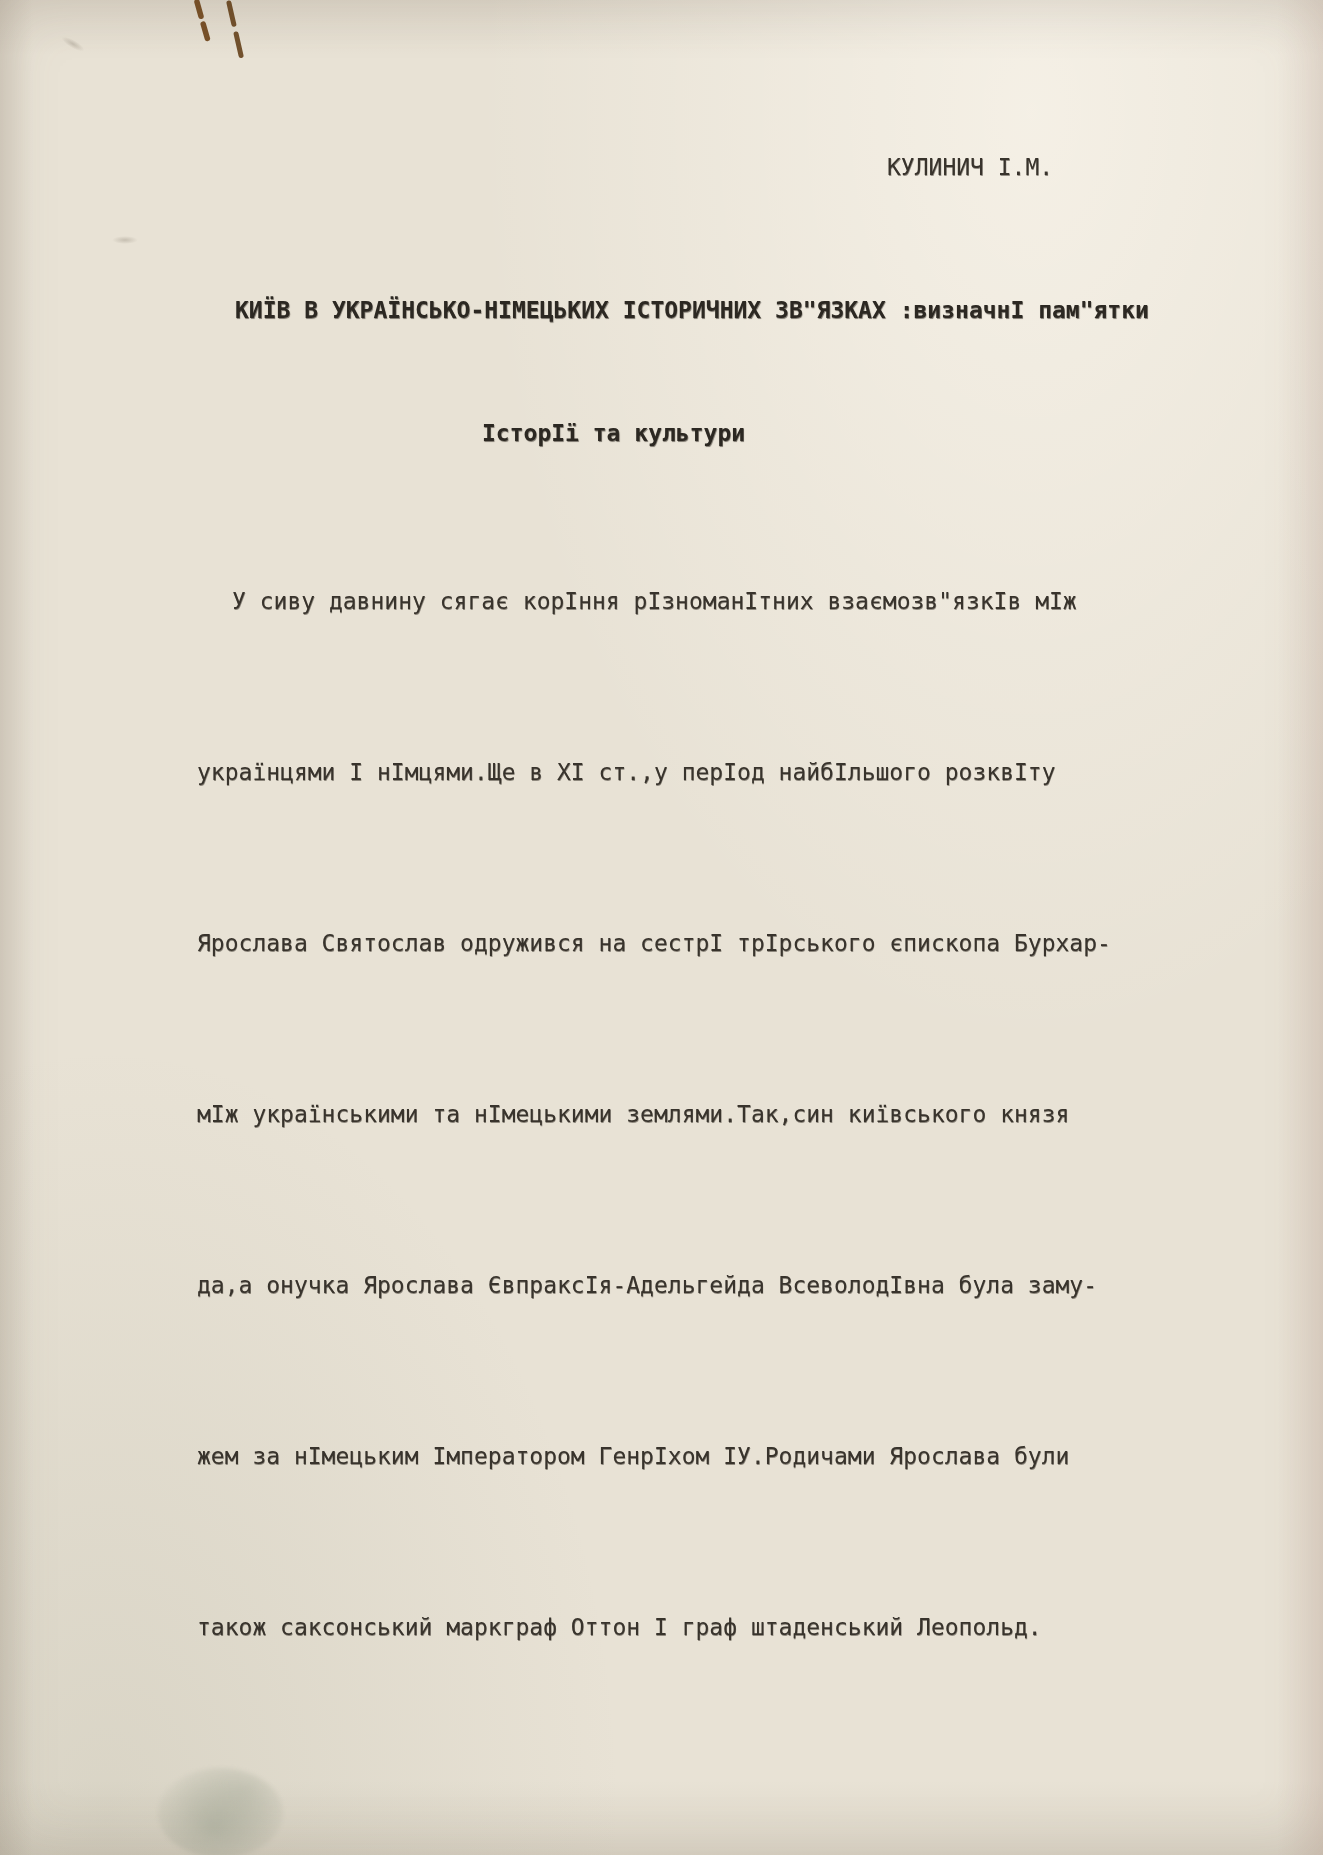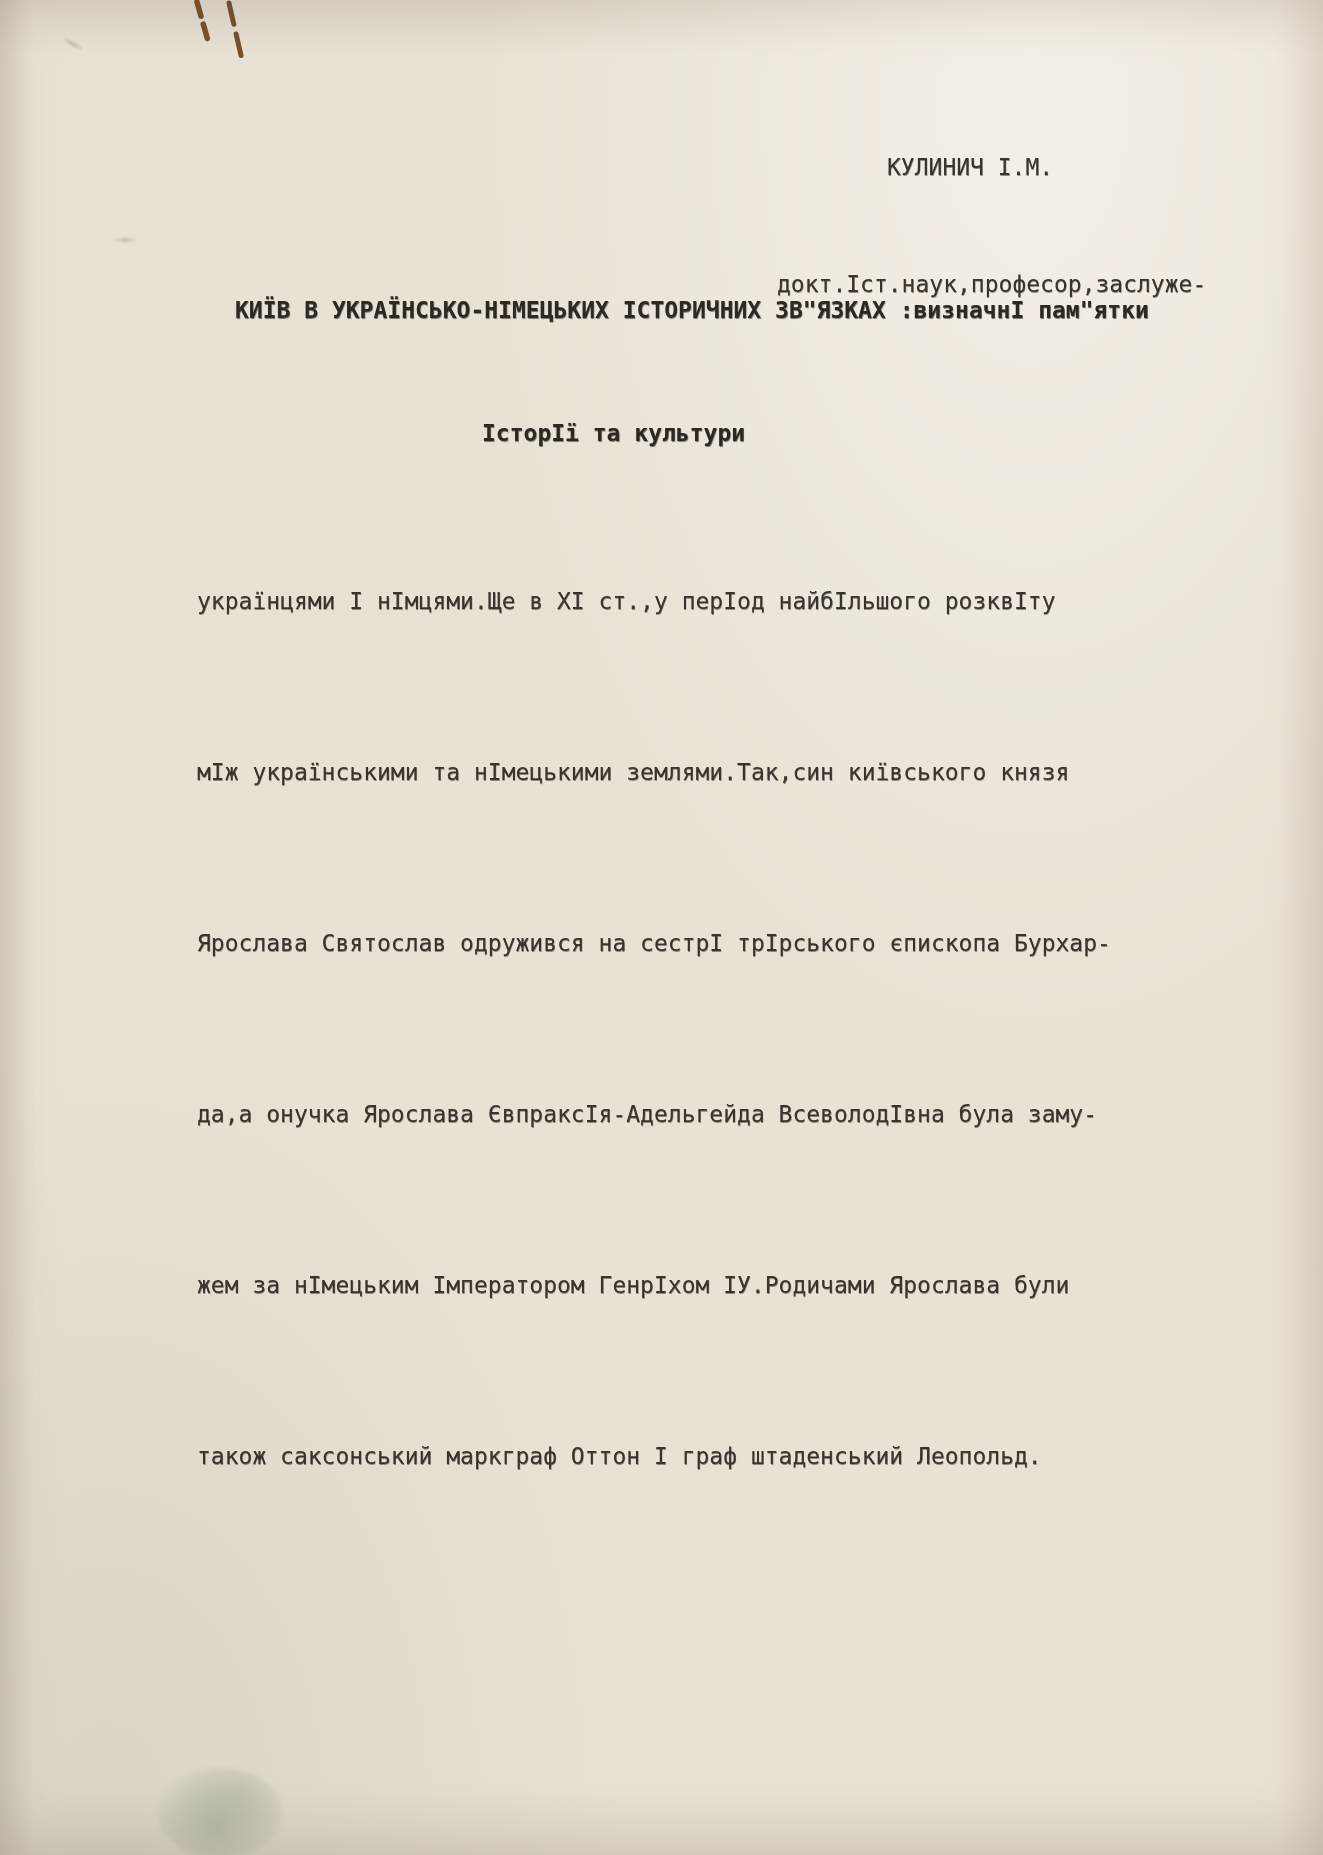--- a/index.html
+++ b/index.html
@@ -53,34 +53,34 @@
     <path d="M22,2 C25,13 29,27 34,44" stroke="#6a4016" stroke-width="5.5" fill="none" stroke-linecap="round" stroke-dasharray="15 8" opacity="0.9"></path>
     <path d="M54,3 C57,17 62,37 67,60" stroke="#5d370f" stroke-width="5" fill="none" stroke-linecap="round" stroke-dasharray="22 10" opacity="0.85"></path>
   </svg>
 
   <div class="smudge"></div>
   <div class="speck" style="left:112px; top:236px;"></div>
   <div class="speck" style="left:60px; top:40px; transform:rotate(30deg);"></div>
 
   <div class="header-block typed">
     <div class="header-name">КУЛИНИЧ І.М.</div>
-    <div>докт.Іст.наук,професор,заслуже-</div>
   </div>
 
   <div class="title-block typed">
     <div>КИЇВ В УКРАЇНСЬКО-НІМЕЦЬКИХ ІСТОРИЧНИХ ЗВ"ЯЗКАХ :визначнІ пам"ятки</div>
     <div class="title-line2">ІсторІї та культури</div>
   </div>
 
   <div class="body-block typed">
 
     <div class="para">
+      <div class="line first">У сиву давнину сягає корІння рІзноманІтних взаємозв"язкІв мІж</div>
       <div class="line">українцями І нІмцями.Ще в ХІ ст.,у перІод найбІльшого розквІту</div>
+      <div class="line">Ярослава Святослав одружився на сестрІ трІрського єпископа Бурхар-</div>
       <div class="line">мІж українськими та нІмецькими землями.Так,син київського князя</div>
-      <div class="line">Ярослава Святослав одружився на сестрІ трІрського єпископа Бурхар-</div>
       <div class="line">да,а онучка Ярослава ЄвпраксІя-Адельгейда ВсеволодІвна була заму-</div>
       <div class="line">жем за нІмецьким Імператором ГенрІхом ІУ.Родичами Ярослава були</div>
       <div class="line">також саксонський маркграф Оттон І граф штаденський Леопольд.</div>
     </div>
 
     
 
     
 
   </div>

